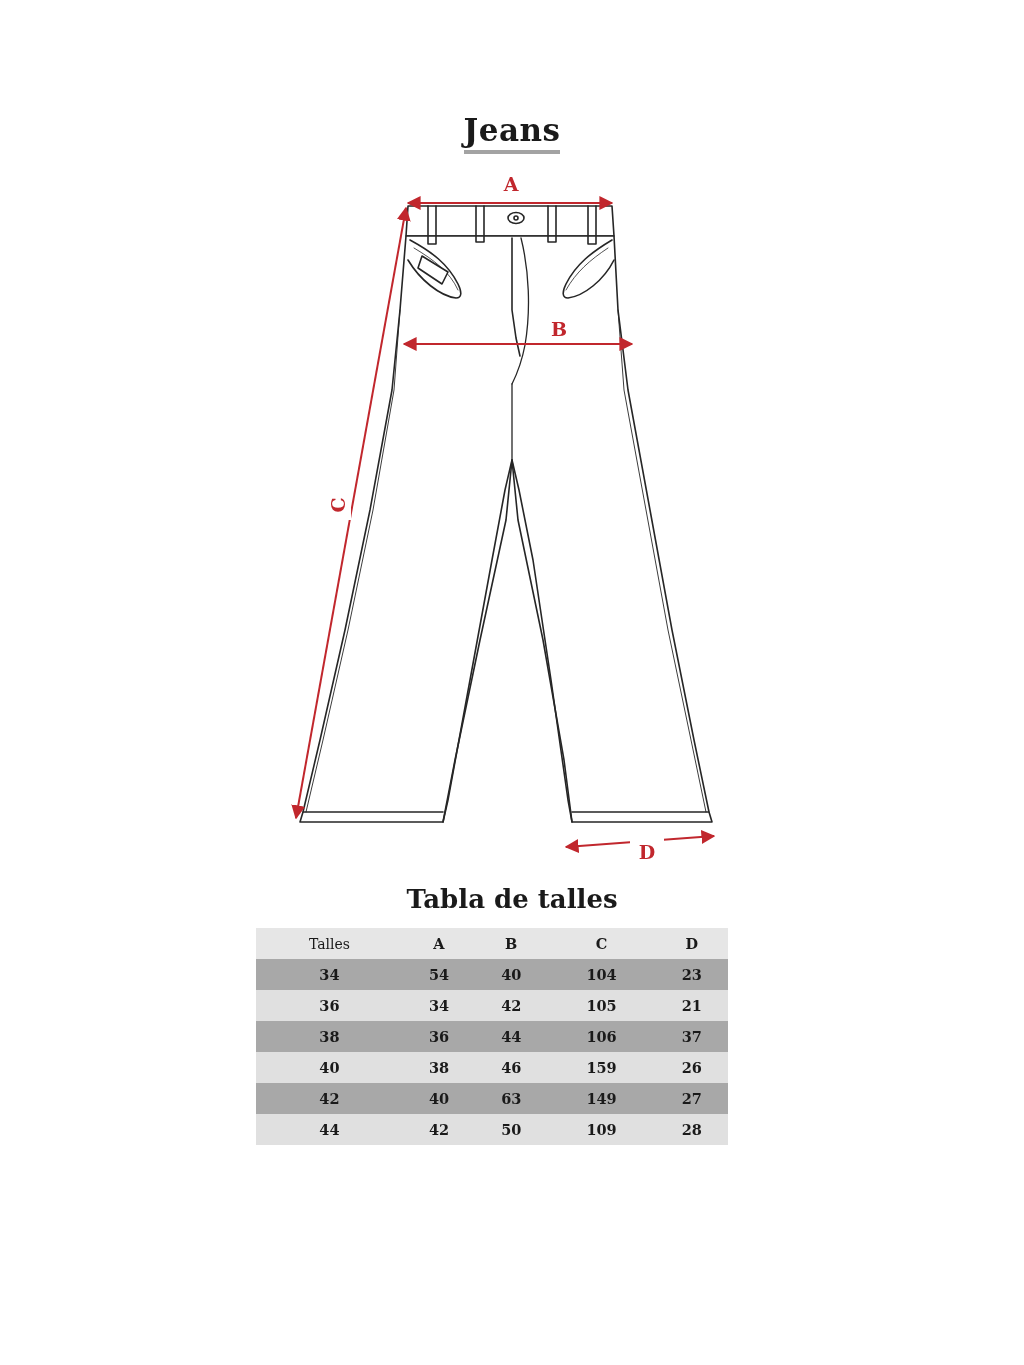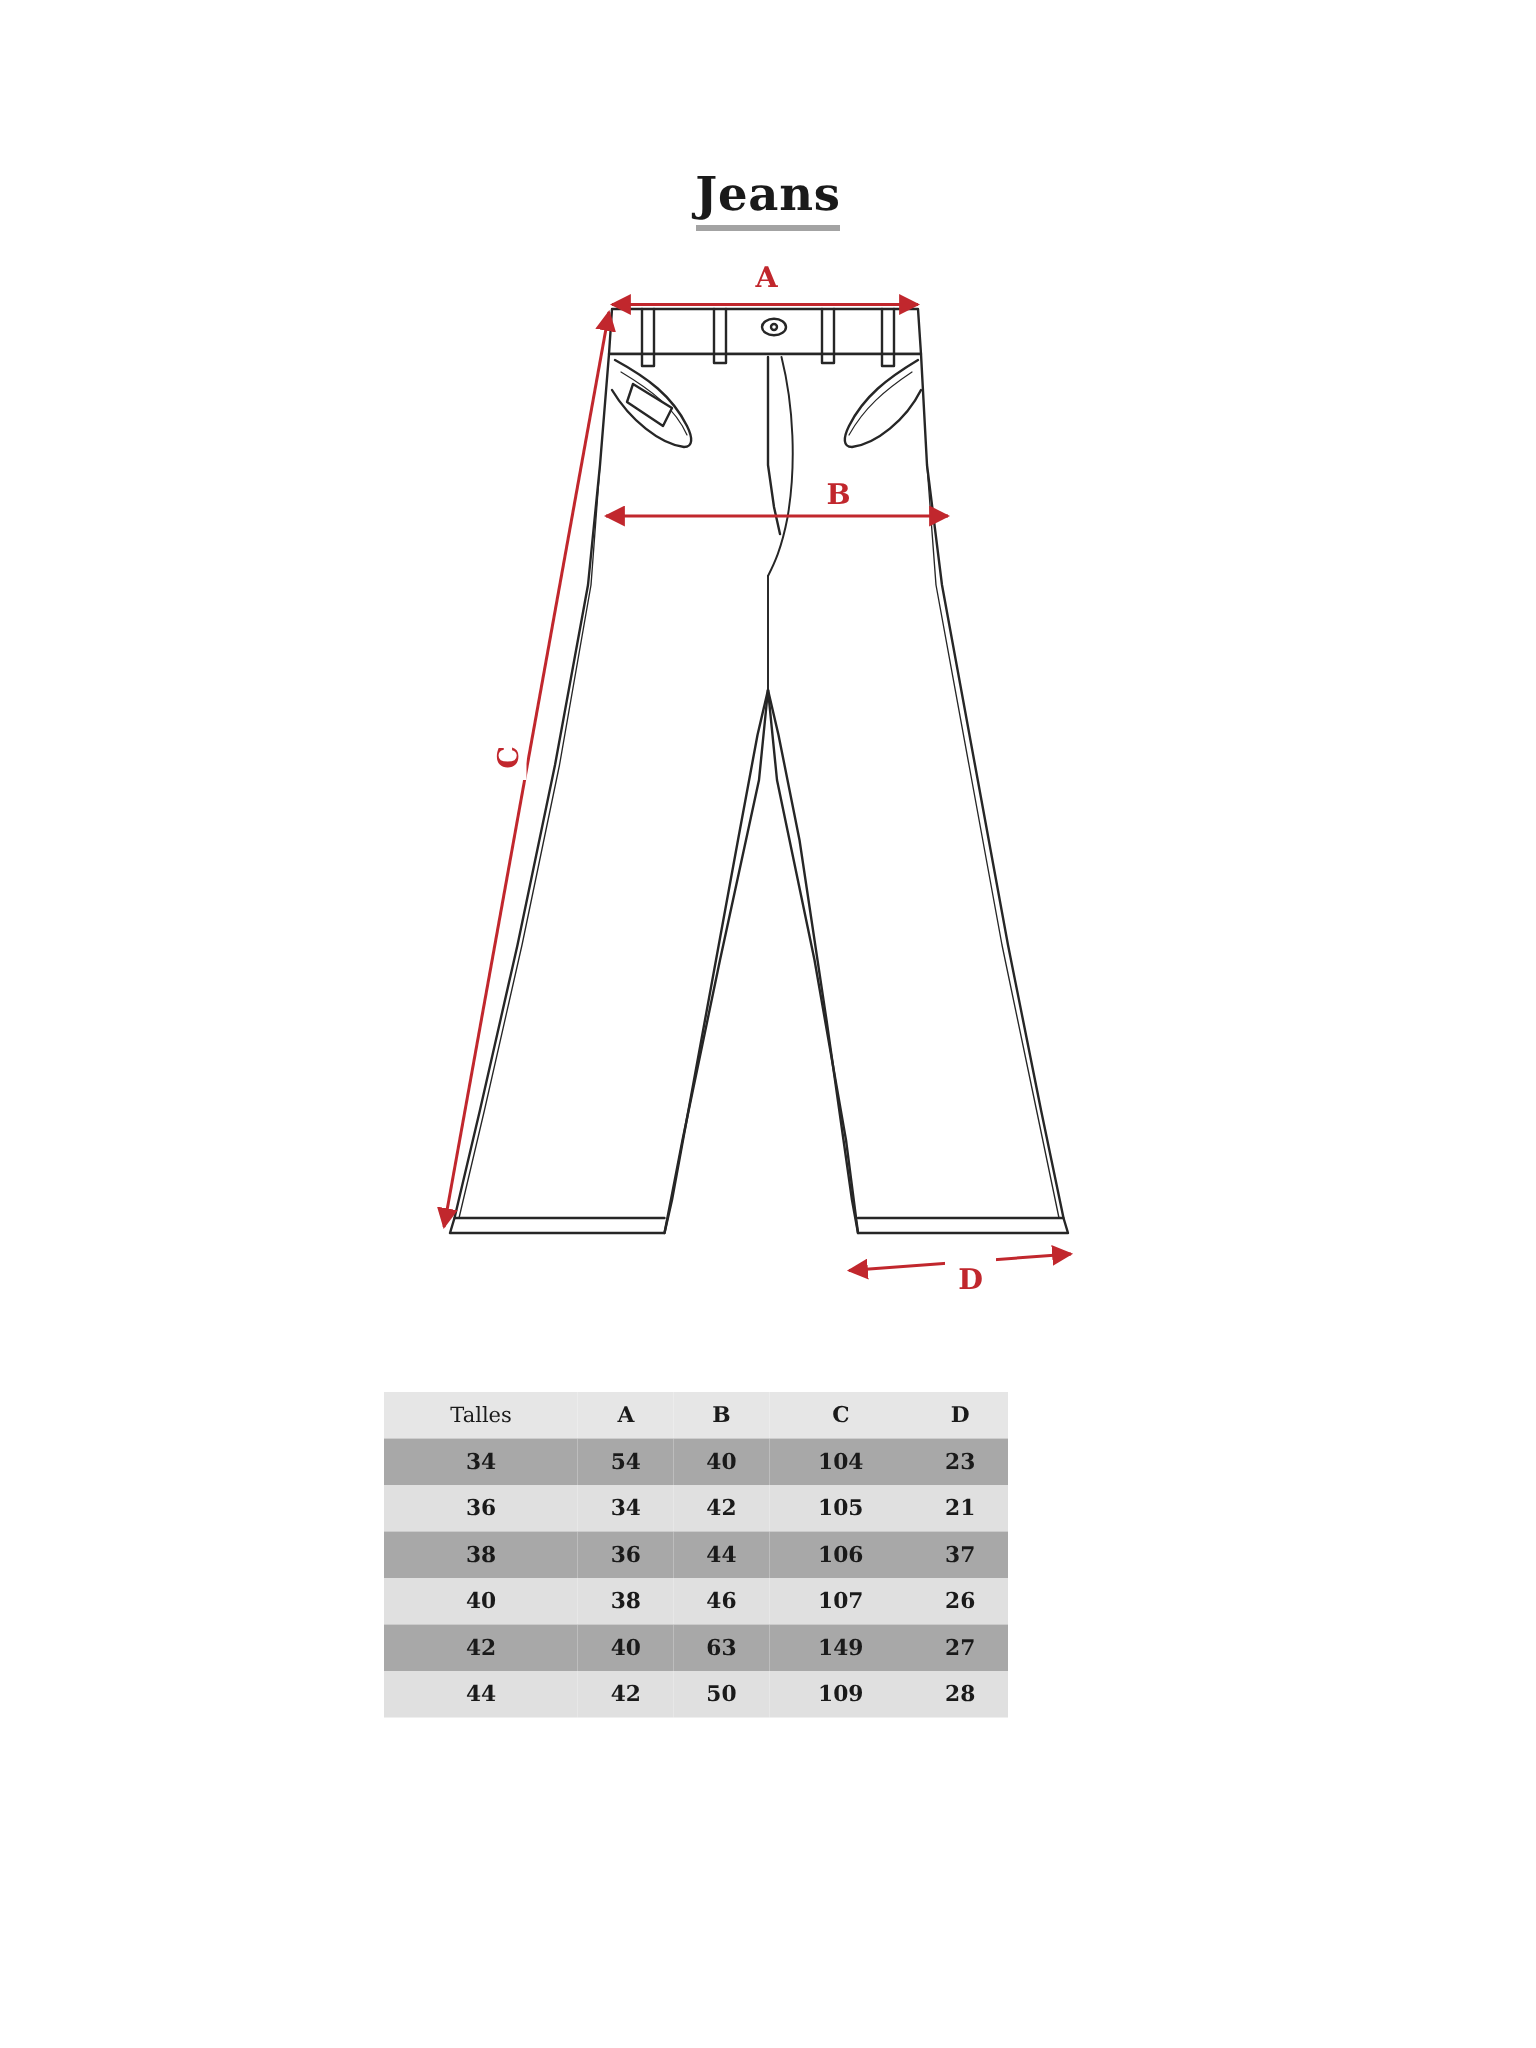--- a/index.html
+++ b/index.html
@@ -49,21 +49,21 @@
     left: 0;
     width: 100%;
     text-align: center;
     font-size: 26px;
     font-weight: bold;
   }
   table.sizes {
     position: absolute;
     top: 928px;
     left: 256px;
-    width: 416px;
+    width: 472px;
     border-collapse: collapse;
     font-family: "DejaVu Serif", serif;
   }
   table.sizes th, table.sizes td {
     text-align: center;
     font-size: 14.5px;
     font-weight: bold;
     padding: 7px 0;
     color: #1a1a1a;
   }
@@ -196,20 +196,23 @@
 
         <rect x="325" y="326" width="26" height="34" fill="#ffffff"></rect>
         <text class="dim-label" x="338" y="352" text-anchor="middle" transform="rotate(-90 338 345)">C</text>
 
         <rect x="630" y="676" width="34" height="28" fill="#ffffff"></rect>
         <text class="dim-label" x="647" y="699" text-anchor="middle">D</text>
       </g>
     </svg>
   </div>
 
+  <div class="subtitle">
+    <span>Tabla  de talles</span>
+  </div>
 
   <table class="sizes">
     <thead>
       <tr>
         <th class="talles-head">Talles</th>
         <th>A</th>
         <th>B</th>
         <th>C</th>
         <th>D</th>
       </tr>
@@ -233,21 +236,21 @@
         <td>38</td>
         <td>36</td>
         <td>44</td>
         <td>106</td>
         <td>37</td>
       </tr>
       <tr class="light">
         <td>40</td>
         <td>38</td>
         <td>46</td>
-        <td>107</td>
+        <td>159</td>
         <td>26</td>
       </tr>
       <tr class="dark">
         <td>42</td>
         <td>40</td>
         <td>63</td>
         <td>149</td>
         <td>27</td>
       </tr>
       <tr class="light">

